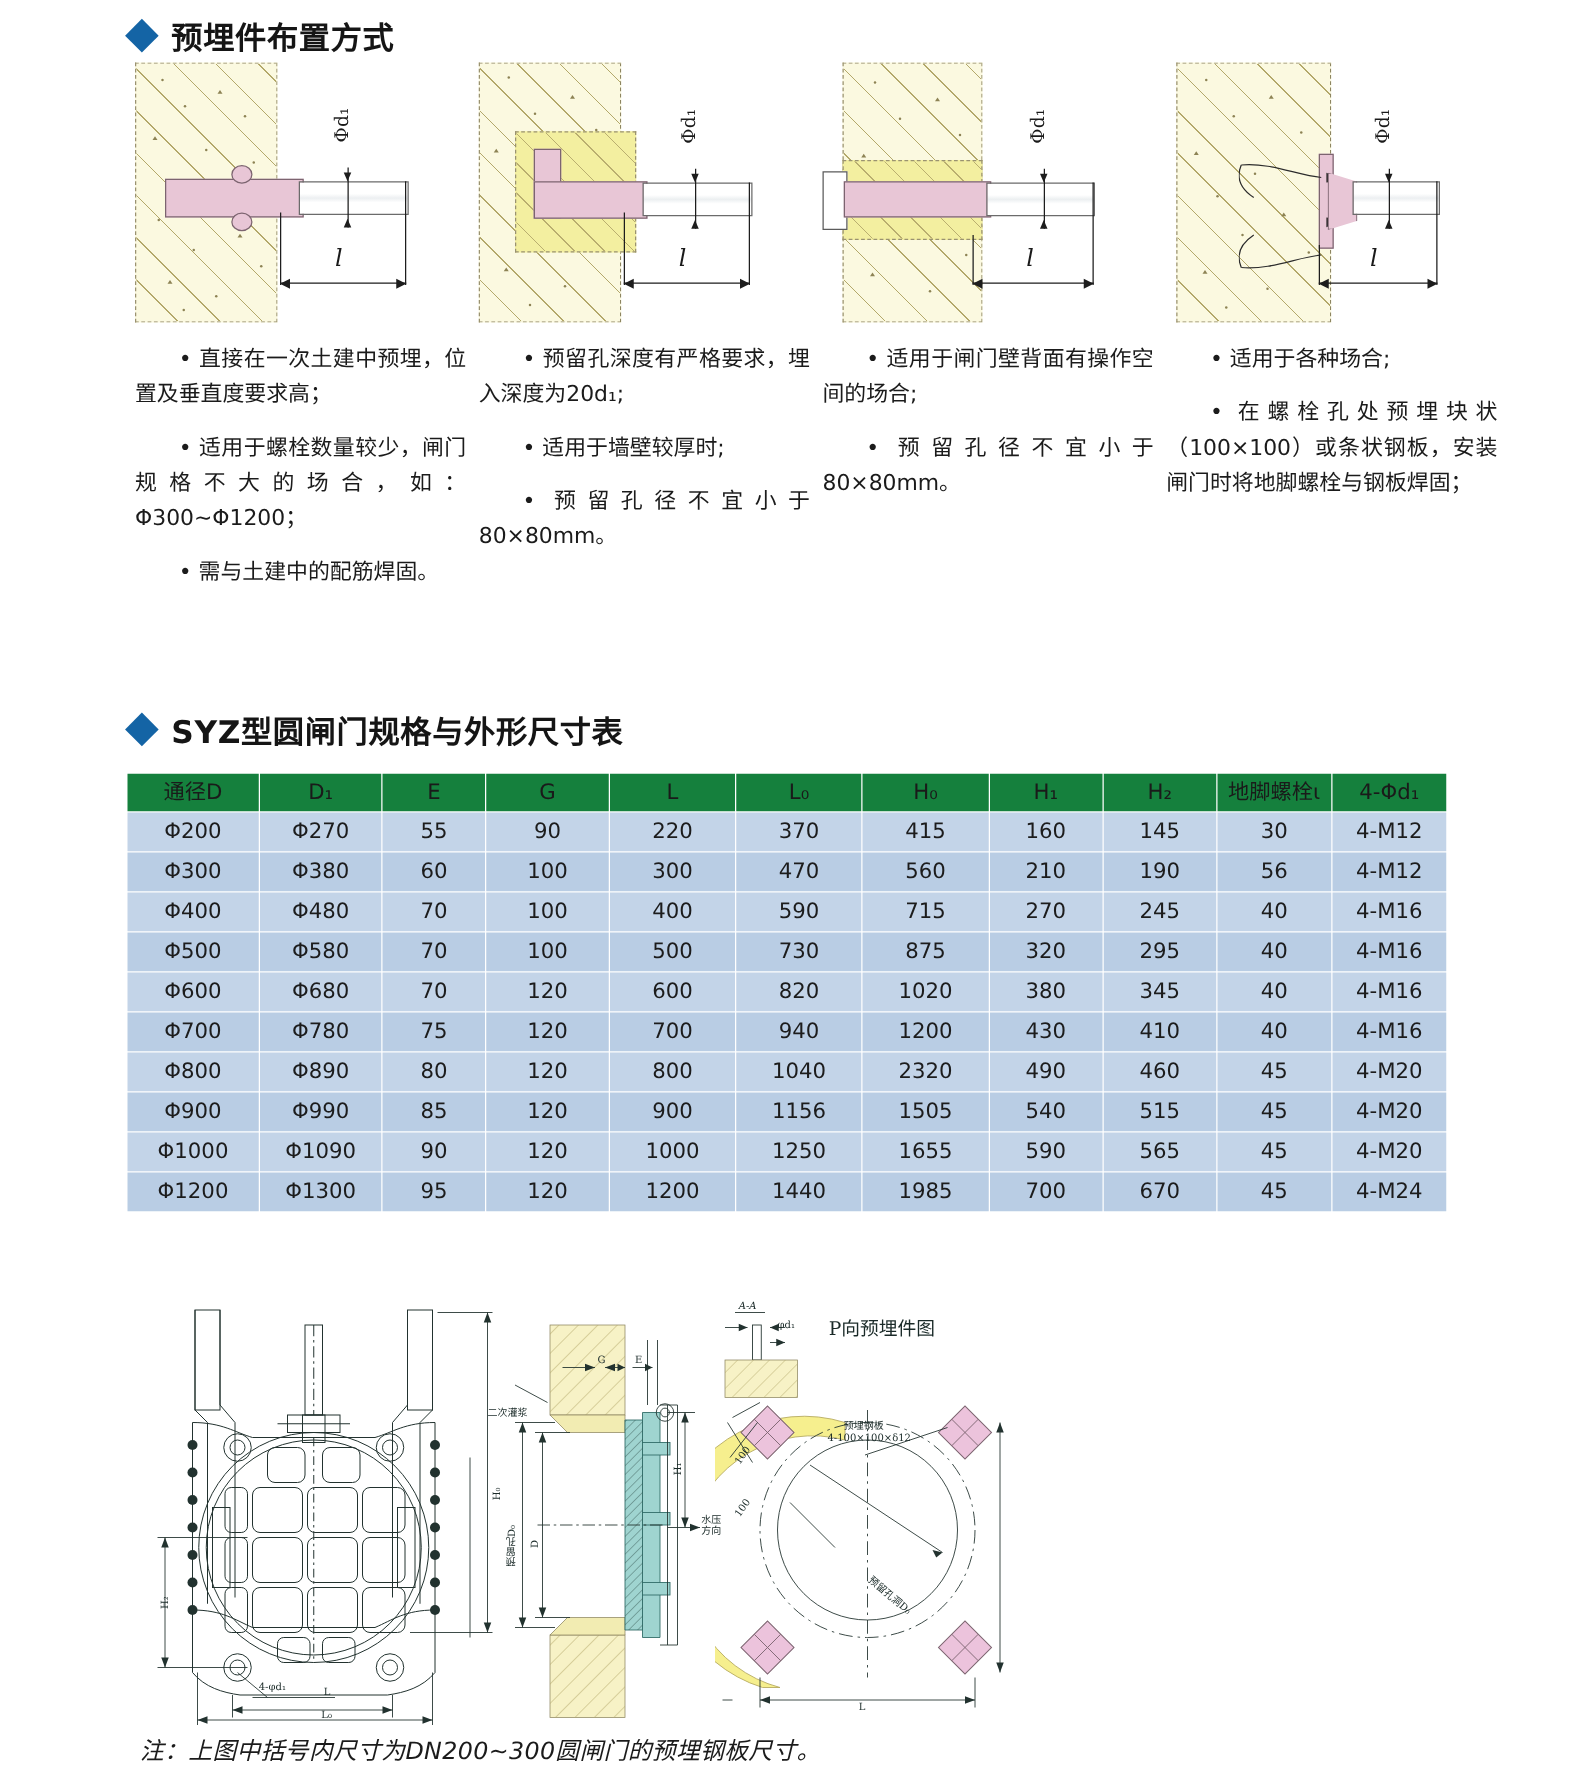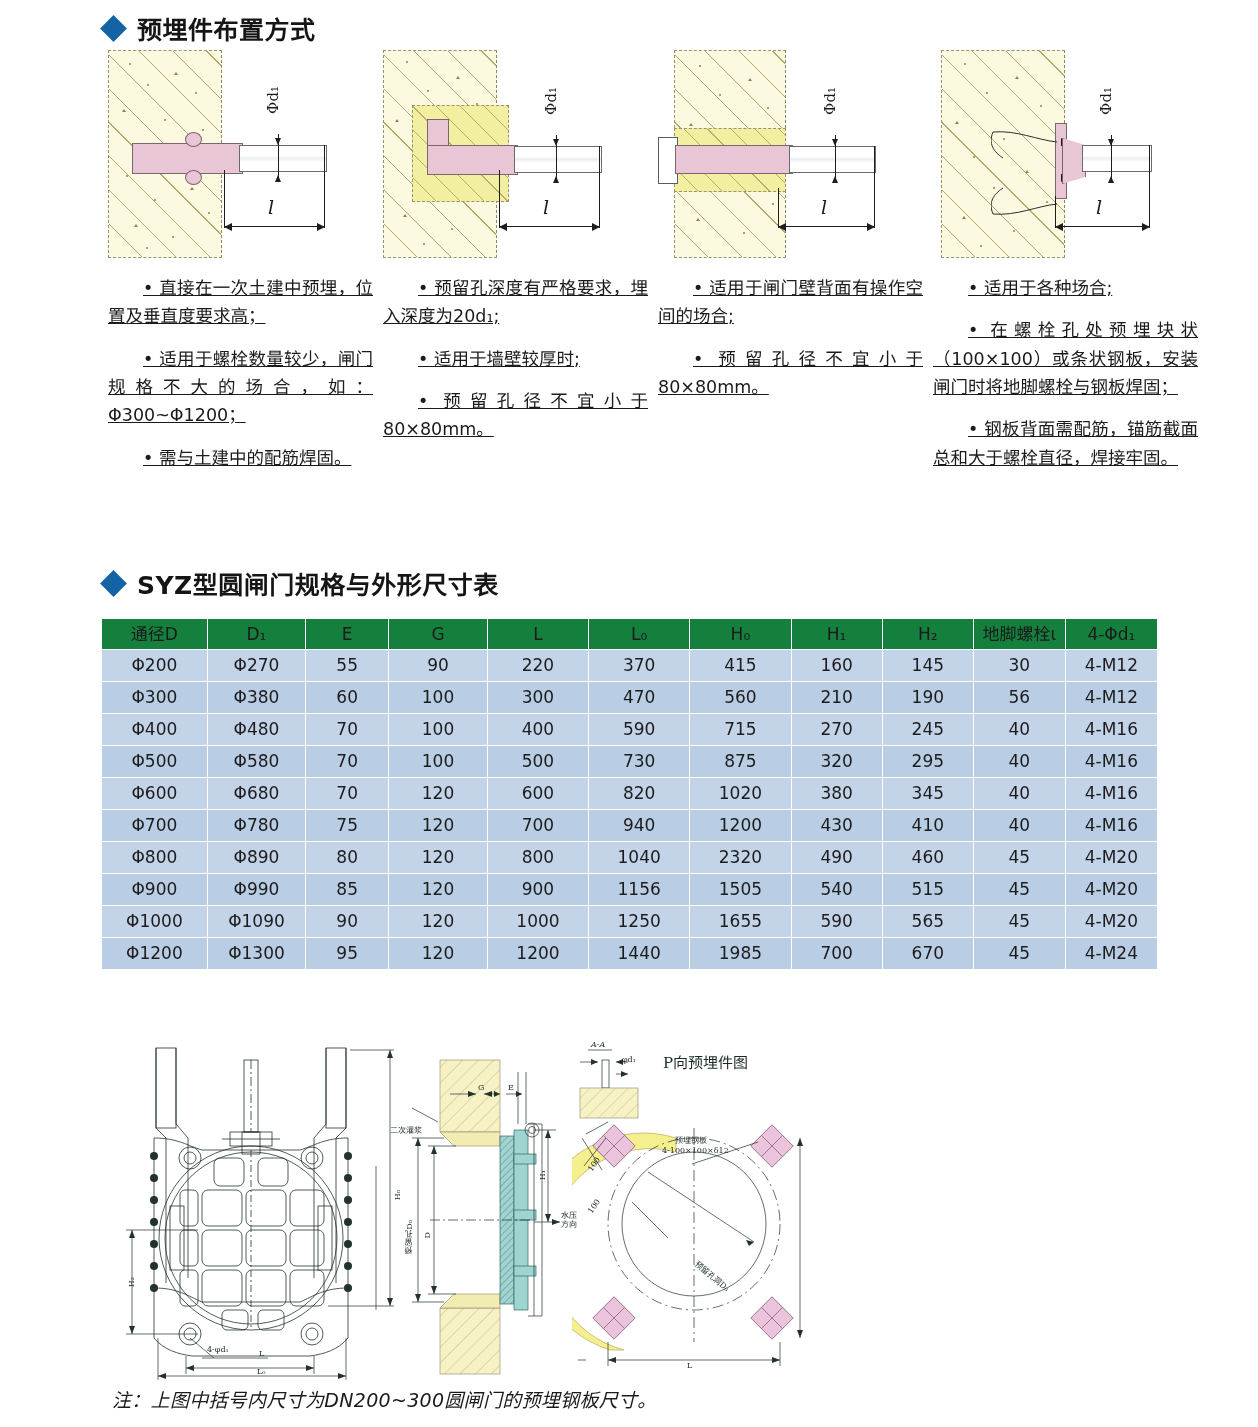--- a/index.html
+++ b/index.html
@@ -67,21 +67,21 @@
   .lbl-l{position:absolute;font-style:italic;font-size:19px;font-family:"DejaVu Serif","Liberation Serif",serif;}
   .lbl-phi{
     position:absolute;font-size:15px;font-family:"DejaVu Serif","Liberation Serif",serif;
     writing-mode:vertical-rl;transform:rotate(180deg);letter-spacing:0px;white-space:nowrap;
   }
 
   .notes{
     margin-top:18px;padding:0 6px 0 4px;font-size:17.5px;line-height:1.62;
     text-align:justify;color:#1b1b1b;
   }
-  .notes p{margin:0 0 14px 0;text-indent:2em;text-decoration:underline;}
+  .notes p{margin:0 0 14px 0;text-indent:2em;}
   .notes p:last-child{margin-bottom:0;}
 
   
   #table-head{position:absolute;left:104px;top:565px;}
   #spec-table{
     position:absolute;left:101px;top:618px;width:1057px;
     border-collapse:separate;border-spacing:1.5px;
     font-size:17px;
   }
   #spec-table th{
@@ -297,21 +297,20 @@
         <div class="dimline" style="left:122px;top:176px;width:95px;height:1px;"></div>
         <div class="arrowL" style="left:122px;top:172.5px;"></div>
         <div class="arrowR" style="left:209px;top:172.5px;"></div>
         <div class="dimline" style="left:122px;top:146px;width:1px;height:32px;"></div>
         <div class="dimline" style="left:216px;top:95px;width:1px;height:83px;"></div>
         <span class="lbl-l" style="left:163px;top:146px;">l</span>
       </div>
       <div class="notes">
         <p>• 适用于各种场合;</p>
         <p>• 在螺栓孔处预埋块状（100×100）或条状钢板，安装闸门时将地脚螺栓与钢板焊固；</p>
-        <p>• 钢板背面需配筋，锚筋截面总和大于螺栓直径，焊接牢固。</p>
       </div>
     </div>
 
   </div>
 </div>
 
 <div id="table-head" class="sec-head">
   <span class="diamond"></span>
   <span class="sec-title">SYZ型圆闸门规格与外形尺寸表</span>
 </div>

